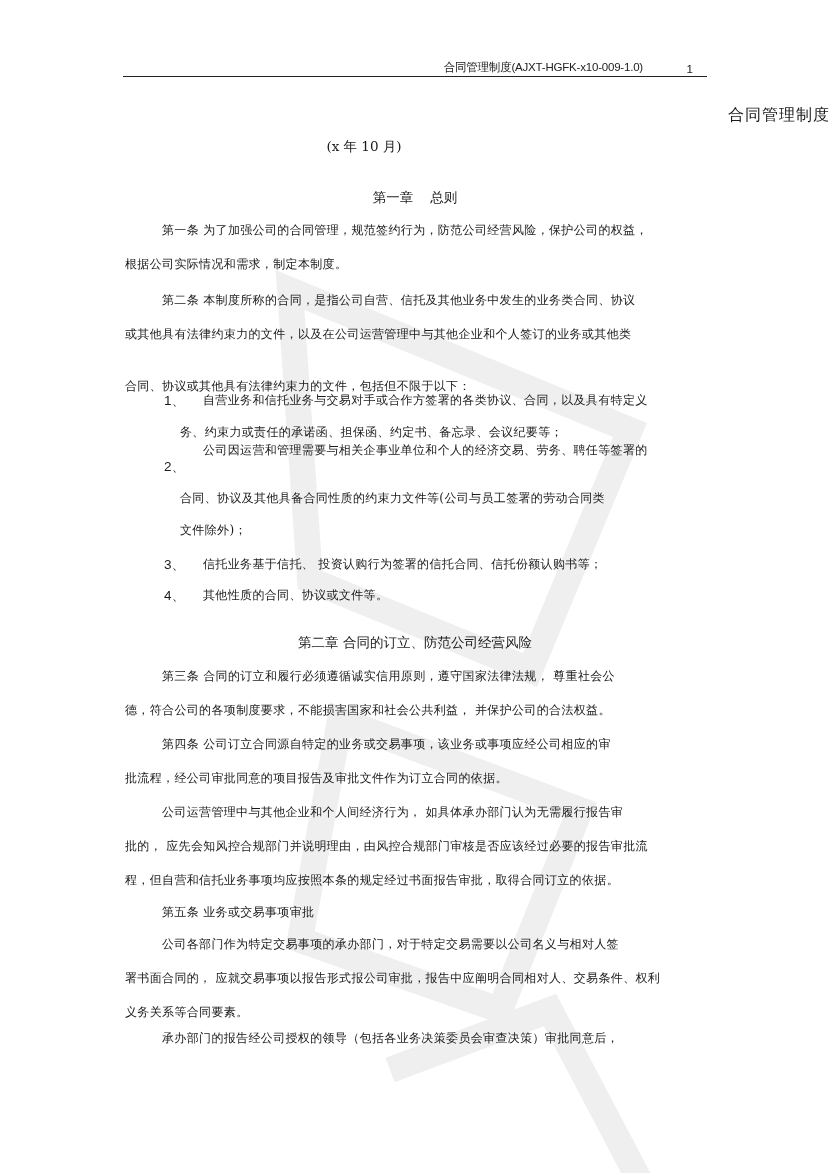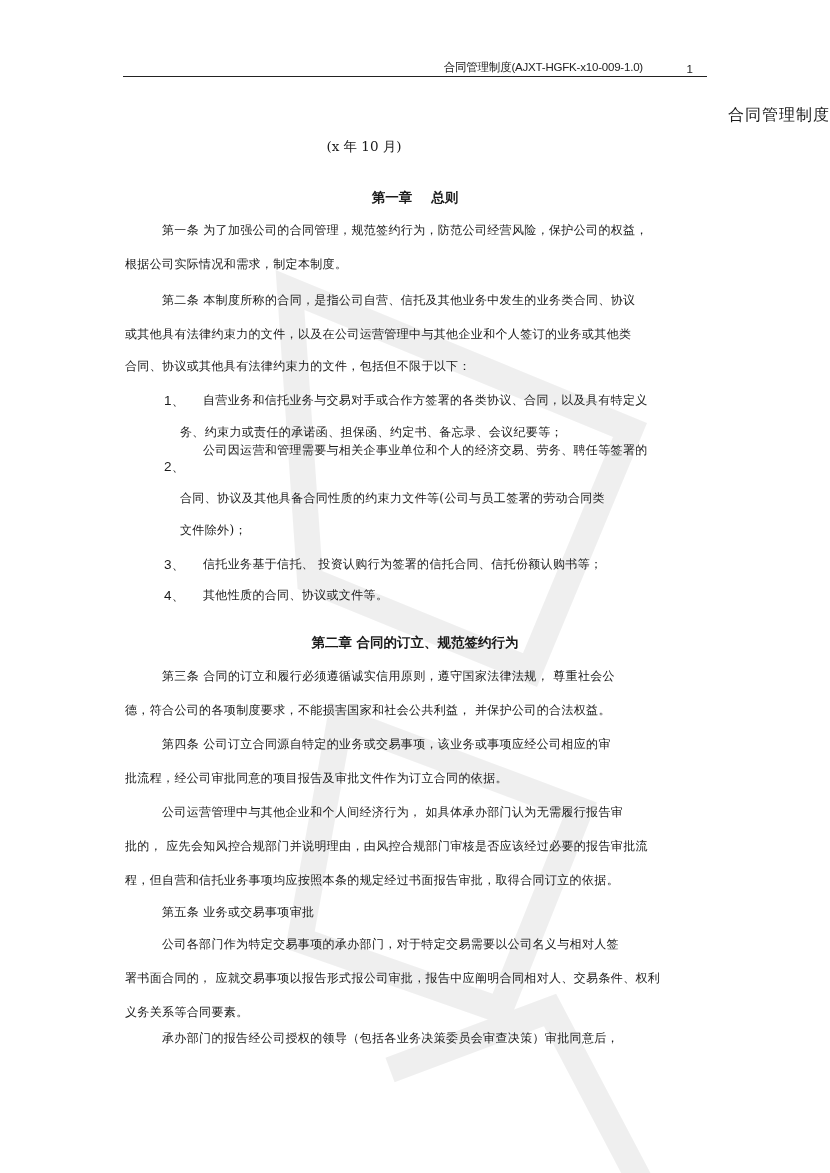--- a/index.html
+++ b/index.html
@@ -25,21 +25,21 @@
       position: absolute; left: 0; width: 830px; top: 105px; text-align: right;
       font-size: 16px; letter-spacing: 1px;
     }
     .doc-date {
       position: absolute; left: 0; width: 728px; top: 138px; text-align: center;
       font-size: 13.5px;
     }
     .chapter {
       position: absolute; left: 0; width: 830px; text-align: center;
       font-family: "DejaVu Sans", "Liberation Sans", sans-serif;
-      font-weight: bold; font-size: 13.5px;
+      font-weight: normal; font-size: 13.5px;
     }
     .line {
       position: absolute; font-size: 12px; white-space: nowrap;
       letter-spacing: 0.35px;
     }
     .num {
       position: absolute; font-family: "Liberation Sans", "DejaVu Sans", sans-serif;
       font-size: 13.5px;
     }
   </style>
@@ -62,38 +62,38 @@
 <div class="doc-title">合同管理制度</div>
 <div class="doc-date">(x 年 10 月)</div>
 
 <div class="chapter" style="top:189px; white-space:pre;">第一章    总则</div>
 
 <div class="line" style="left:162px; top:222px;">第一条 为了加强公司的合同管理，规范签约行为，防范公司经营风险，保护公司的权益，</div>
 <div class="line" style="left:125px; top:256px;">根据公司实际情况和需求，制定本制度。</div>
 
 <div class="line" style="left:162px; top:292px;">第二条 本制度所称的合同，是指公司自营、信托及其他业务中发生的业务类合同、协议</div>
 <div class="line" style="left:125px; top:326px;">或其他具有法律约束力的文件，以及在公司运营管理中与其他企业和个人签订的业务或其他类</div>
-<div class="line" style="left:125px; top:358px;">合同、协议或其他具有法律约束力的文件，包括但不限于以下：</div>
+<div class="line" style="left:125px; top:378px;">合同、协议或其他具有法律约束力的文件，包括但不限于以下：</div>
 
 <div class="num" style="left:164px; top:392px;">1、</div>
 <div class="line" style="left:203px; top:392px;">自营业务和信托业务与交易对手或合作方签署的各类协议、合同，以及具有特定义</div>
 <div class="line" style="left:180px; top:424px;">务、约束力或责任的承诺函、担保函、约定书、备忘录、会议纪要等；</div>
 
 <div class="num" style="left:164px; top:458px;">2、</div>
 <div class="line" style="left:203px; top:442px;">公司因运营和管理需要与相关企事业单位和个人的经济交易、劳务、聘任等签署的</div>
 <div class="line" style="left:180px; top:490px;">合同、协议及其他具备合同性质的约束力文件等(公司与员工签署的劳动合同类</div>
 <div class="line" style="left:180px; top:522px;">文件除外)；</div>
 
 <div class="num" style="left:164px; top:556px;">3、</div>
 <div class="line" style="left:203px; top:556px;">信托业务基于信托、 投资认购行为签署的信托合同、信托份额认购书等；</div>
 
 <div class="num" style="left:164px; top:587px;">4、</div>
 <div class="line" style="left:203px; top:587px;">其他性质的合同、协议或文件等。</div>
 
-<div class="chapter" style="top:634px;">第二章 合同的订立、规范签约行为</div>
+<div class="chapter" style="top:634px;">第二章 合同的订立、防范公司经营风险</div>
 
 <div class="line" style="left:162px; top:668px;">第三条 合同的订立和履行必须遵循诚实信用原则，遵守国家法律法规， 尊重社会公</div>
 <div class="line" style="left:125px; top:702px;">德，符合公司的各项制度要求，不能损害国家和社会公共利益， 并保护公司的合法权益。</div>
 
 <div class="line" style="left:162px; top:736px;">第四条 公司订立合同源自特定的业务或交易事项，该业务或事项应经公司相应的审</div>
 <div class="line" style="left:125px; top:770px;">批流程，经公司审批同意的项目报告及审批文件作为订立合同的依据。</div>
 
 <div class="line" style="left:162px; top:804px;text-align:center;">公司运营管理中与其他企业和个人间经济行为， 如具体承办部门认为无需履行报告审</div>
 <div class="line" style="left:125px; top:838px;">批的， 应先会知风控合规部门并说明理由，由风控合规部门审核是否应该经过必要的报告审批流</div>
 <div class="line" style="left:125px; top:872px;">程，但自营和信托业务事项均应按照本条的规定经过书面报告审批，取得合同订立的依据。</div>

